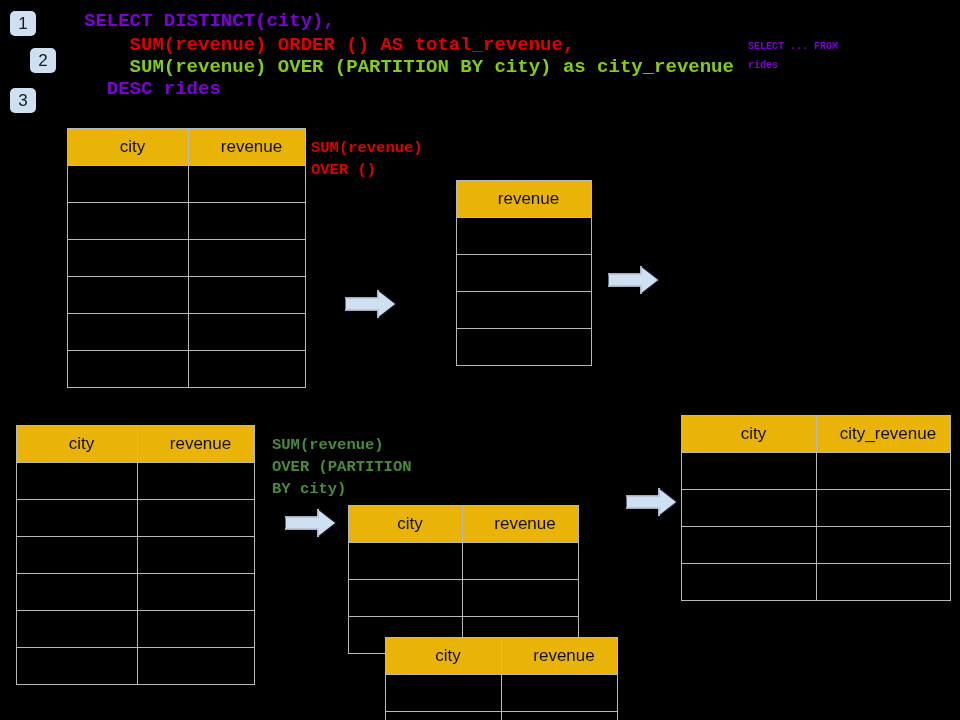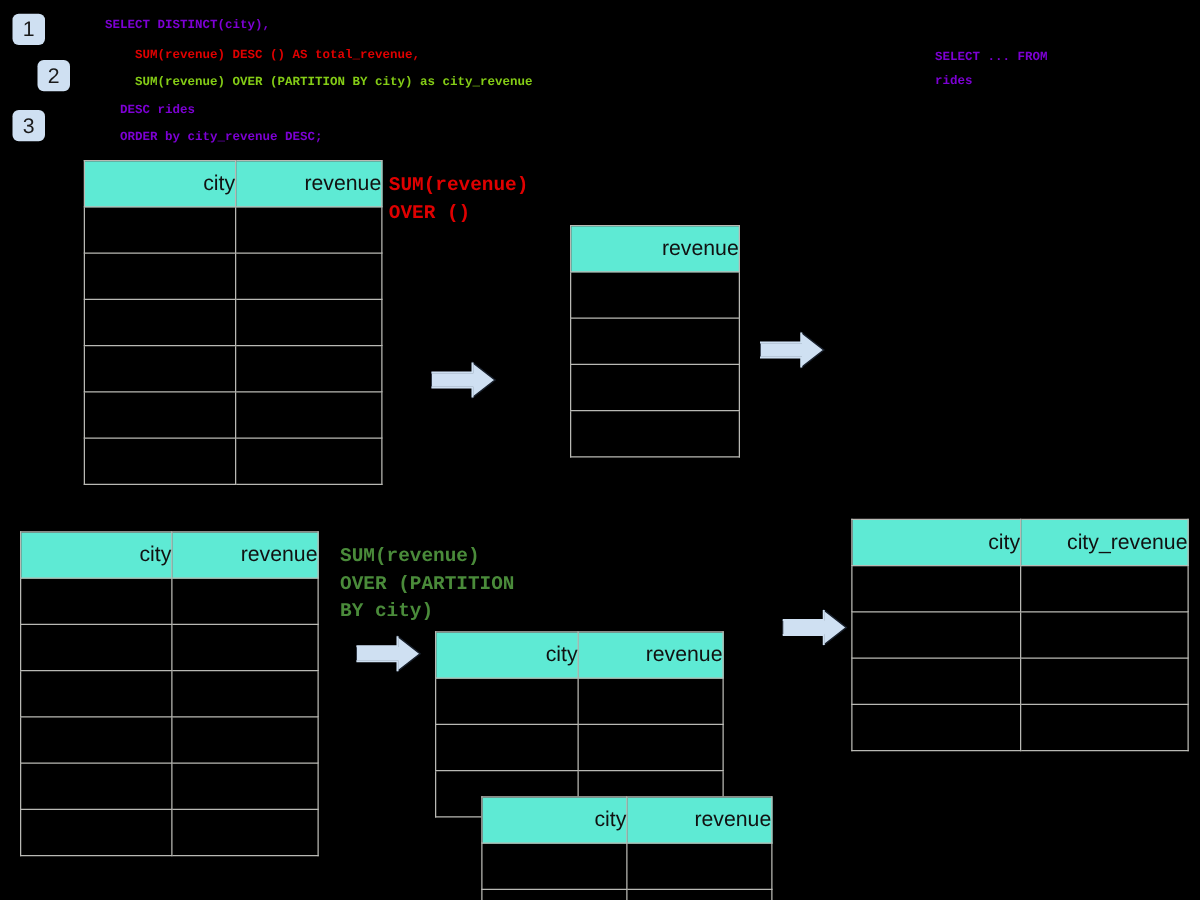--- a/index.html
+++ b/index.html
@@ -28,21 +28,21 @@
     text-align: center;
     width: 26px;
     height: 25px;
   }
 
   
   .sql {
     position: absolute;
     font-family: "Liberation Mono", monospace;
     font-weight: bold;
-    font-size: 10px;
+    font-size: 19px;
     line-height: 22px;
     white-space: pre;
     letter-spacing: 0px;
   }
   .sql-purple { color: #7d00d4; }
   .sql-red    { color: #e00000; }
   .sql-green  { color: #84cc16; }
 
   .annot {
     position: absolute;
@@ -64,26 +64,26 @@
     background: #000000;
   }
   .tbl td {
     border: 1px solid #b9b9b4;
     padding: 0;
     height: 36px;
     background: #000000;
   }
   .tbl th {
     border: 1px solid #b9b9b4;
-    background: #5eead4;
+    background: #eab308;
     color: #111111;
     font-family: "Liberation Sans", sans-serif;
     font-weight: normal;
     font-size: 17px;
-    text-align: right;
+    text-align: center;
     padding: 0 0 0 9px;
     height: 36px;
   }
 
   
   .arrow {
     position: absolute;
     width: 52px;
     height: 30px;
   }
@@ -91,24 +91,23 @@
 </head>
 <body>
 
 <div id="canvas">
 
   <div class="badge" style="left:10px; top:11px;">1</div>
   <div class="badge" style="left:30px; top:48px;">2</div>
   <div class="badge" style="left:10px; top:88px;">3</div>
 
   <div class="sql sql-purple" style="left:84px; top:10px;">SELECT DISTINCT(city),</div>
-  <div class="sql sql-red" style="left:84px; top:34px;">    SUM(revenue) DESC () AS total_revenue,</div>
+  <div class="sql sql-red" style="left:84px; top:34px;">    SUM(revenue) ORDER () AS total_revenue,</div>
   <div class="sql sql-green" style="left:84px; top:56px;">    SUM(revenue) OVER (PARTITION BY city) as city_revenue</div>
   <div class="sql sql-purple" style="left:84px; top:78px;">  DESC rides</div>
-  <div class="sql sql-purple" style="left:84px; top:100px;">  ORDER by city_revenue DESC;</div>
 
   <div class="annot annot-purple" style="left:748px; top:37px;">SELECT ... FROM
 rides</div>
 
   <div class="annot annot-red" style="left:311px; top:137px;">SUM(revenue)
 OVER ()</div>
 
   <div class="annot annot-green" style="left:272px; top:434px;">SUM(revenue)
 OVER (PARTITION
 BY city)</div>

